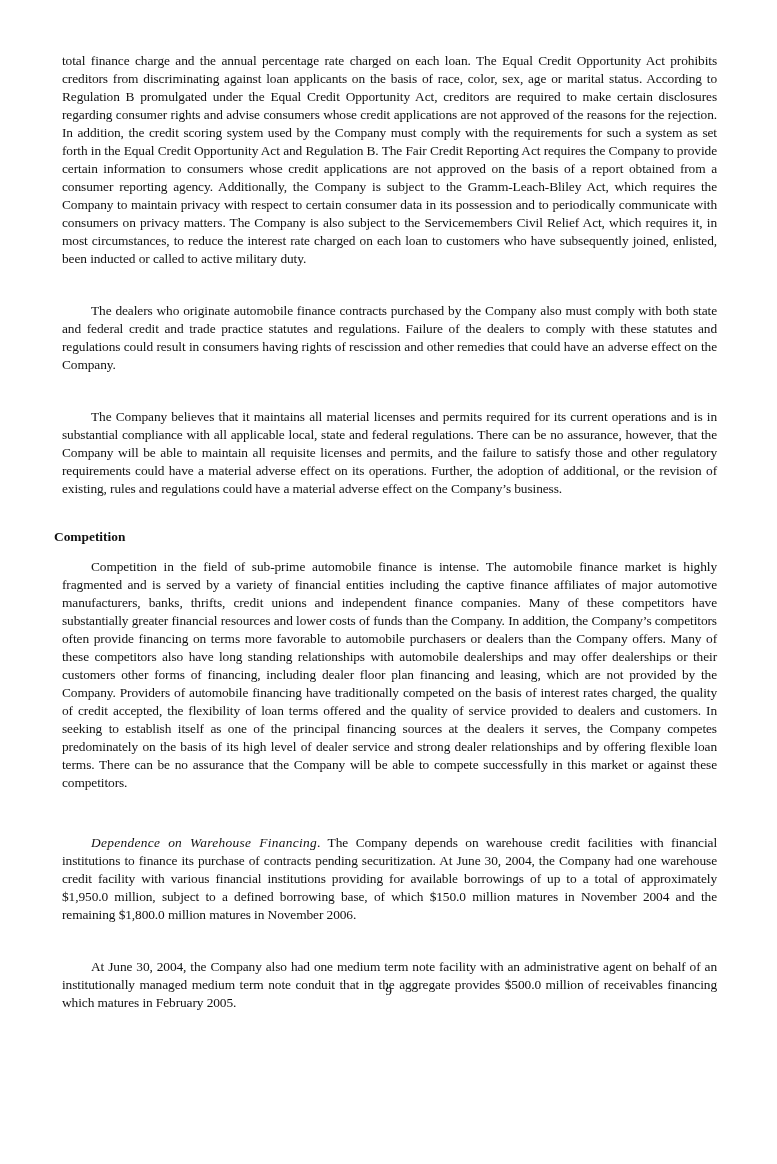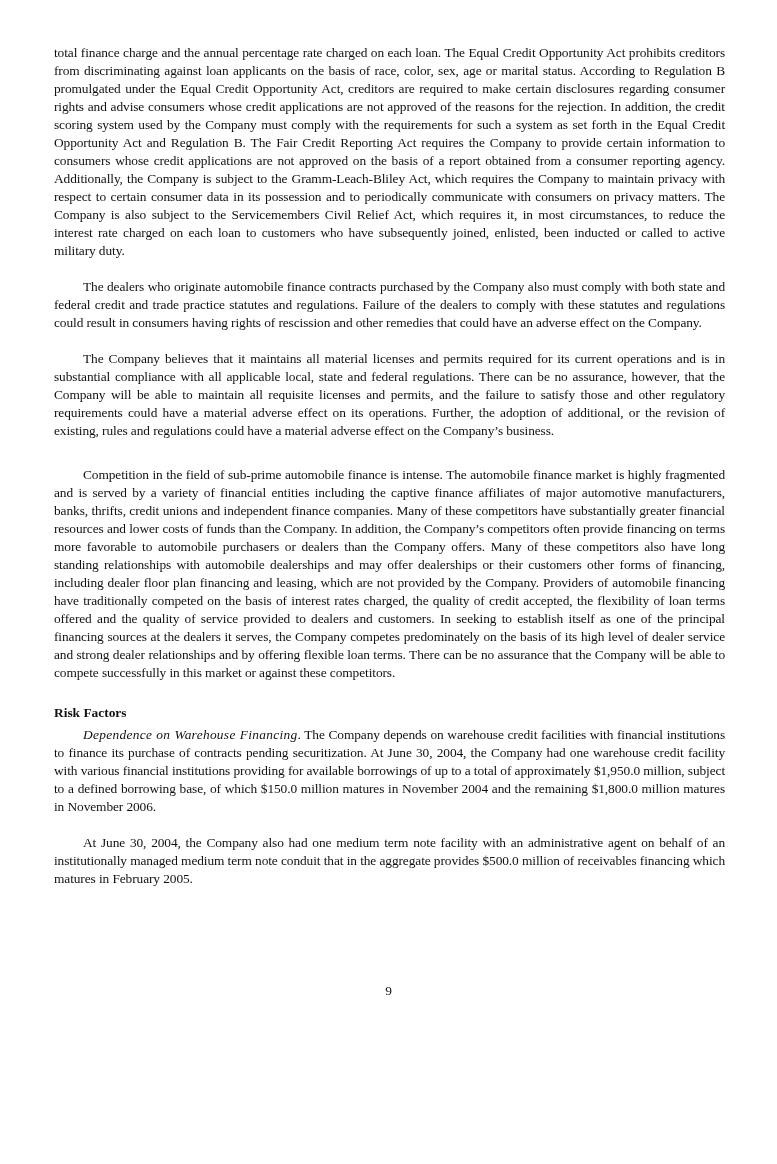--- a/index.html
+++ b/index.html
@@ -15,21 +15,21 @@
       font-family: "Liberation Serif", serif;
       color: #111111;
     }
     .page {
       position: absolute;
       left: 54px;
       top: 44px;
       width: 671px;
     }
     p {
-      margin: 0;
+      margin: 8px;
       font-size: 13.4px;
       line-height: 18px;
       text-align: justify;
       letter-spacing: -0.1px;
     }
     p.indent { text-indent: 29px; }
     .gap { height: 18px; }
     .gap-lg { height: 22px; }
     h2 {
       margin: 0;
@@ -55,24 +55,24 @@
 <body>
 
 <div class="page">
   <p>total finance charge and the annual percentage rate charged on each loan. The Equal Credit Opportunity Act prohibits creditors from discriminating against loan applicants on the basis of race, color, sex, age or marital status. According to Regulation B promulgated under the Equal Credit Opportunity Act, creditors are required to make certain disclosures regarding consumer rights and advise consumers whose credit applications are not approved of the reasons for the rejection. In addition, the credit scoring system used by the Company must comply with the requirements for such a system as set forth in the Equal Credit Opportunity Act and Regulation B. The Fair Credit Reporting Act requires the Company to provide certain information to consumers whose credit applications are not approved on the basis of a report obtained from a consumer reporting agency. Additionally, the Company is subject to the Gramm-Leach-Bliley Act, which requires the Company to maintain privacy with respect to certain consumer data in its possession and to periodically communicate with consumers on privacy matters. The Company is also subject to the Servicemembers Civil Relief Act, which requires it, in most circumstances, to reduce the interest rate charged on each loan to customers who have subsequently joined, enlisted, been inducted or called to active military duty.</p>
   <div class="gap"></div>
   <p class="indent">The dealers who originate automobile finance contracts purchased by the Company also must comply with both state and federal credit and trade practice statutes and regulations. Failure of the dealers to comply with these statutes and regulations could result in consumers having rights of rescission and other remedies that could have an adverse effect on the Company.</p>
   <div class="gap"></div>
   <p class="indent">The Company believes that it maintains all material licenses and permits required for its current operations and is in substantial compliance with all applicable local, state and federal regulations. There can be no assurance, however, that the Company will be able to maintain all requisite licenses and permits, and the failure to satisfy those and other regulatory requirements could have a material adverse effect on its operations. Further, the adoption of additional, or the revision of existing, rules and regulations could have a material adverse effect on the Company’s business.</p>
   <div class="gap-lg"></div>
 
+  <h2>Competition</h2>
   <div class="heading-gap"></div>
   <p class="indent">Competition in the field of sub-prime automobile finance is intense. The automobile finance market is highly fragmented and is served by a variety of financial entities including the captive finance affiliates of major automotive manufacturers, banks, thrifts, credit unions and independent finance companies. Many of these competitors have substantially greater financial resources and lower costs of funds than the Company. In addition, the Company’s competitors often provide financing on terms more favorable to automobile purchasers or dealers than the Company offers. Many of these competitors also have long standing relationships with automobile dealerships and may offer dealerships or their customers other forms of financing, including dealer floor plan financing and leasing, which are not provided by the Company. Providers of automobile financing have traditionally competed on the basis of interest rates charged, the quality of credit accepted, the flexibility of loan terms offered and the quality of service provided to dealers and customers. In seeking to establish itself as one of the principal financing sources at the dealers it serves, the Company competes predominately on the basis of its high level of dealer service and strong dealer relationships and by offering flexible loan terms. There can be no assurance that the Company will be able to compete successfully in this market or against these competitors.</p>
   <div class="gap-lg"></div>
 
-  <h2>Risk Factors</h2>
   <div class="heading-gap"></div>
   <p class="indent"><em class="lead">Dependence on Warehouse Financing</em><span>.  The Company depends on warehouse credit facilities with financial institutions to finance its purchase of contracts pending securitization. At June 30, 2004, the Company had one warehouse credit facility with various financial institutions providing for available borrowings of up to a total of approximately $1,950.0 million, subject to a defined borrowing base, of which $150.0 million matures in November 2004 and the remaining $1,800.0 million matures in November 2006.</span></p>
   <div class="gap"></div>
   <p class="indent">At June 30, 2004, the Company also had one medium term note facility with an administrative agent on behalf of an institutionally managed medium term note conduit that in the aggregate provides $500.0 million of receivables financing which matures in February 2005.</p>
 </div>
 
 <div class="page-number">9</div>
 
 </body></html>

